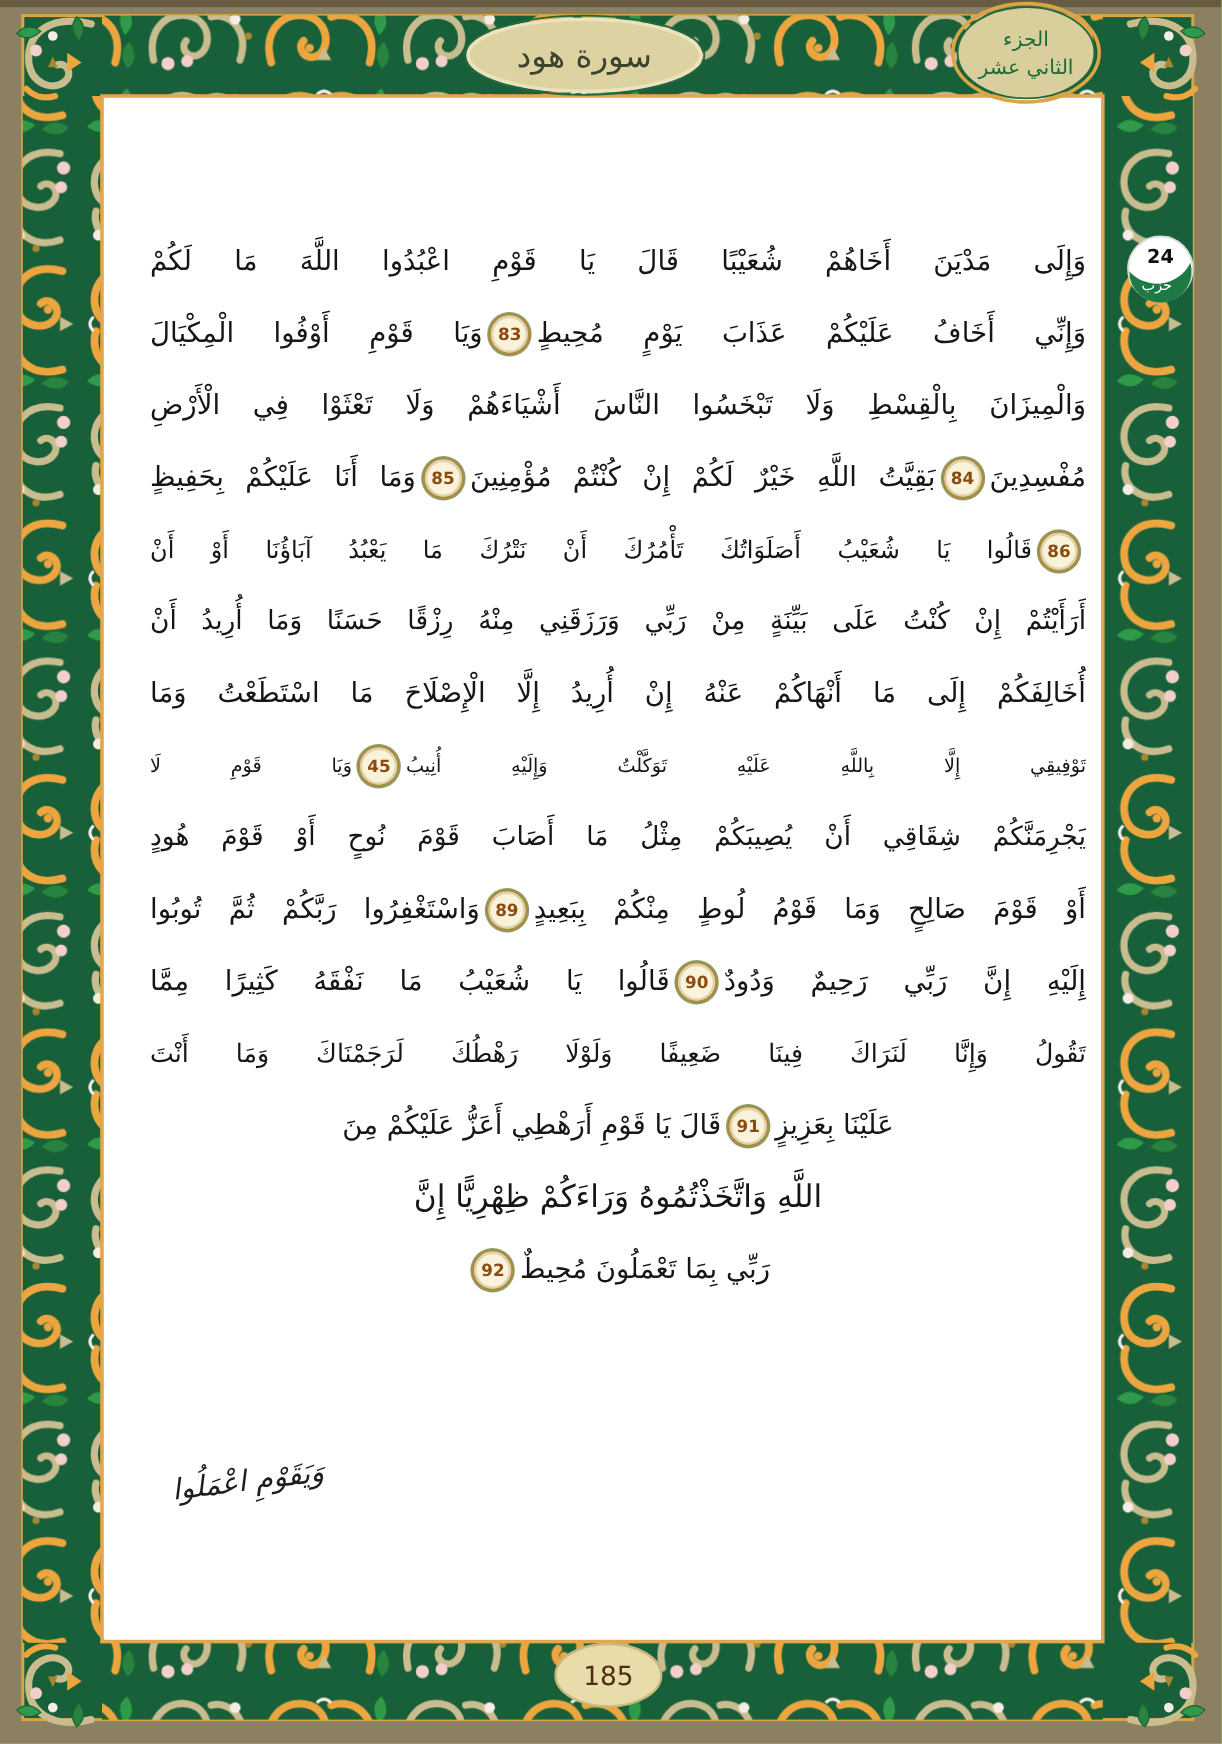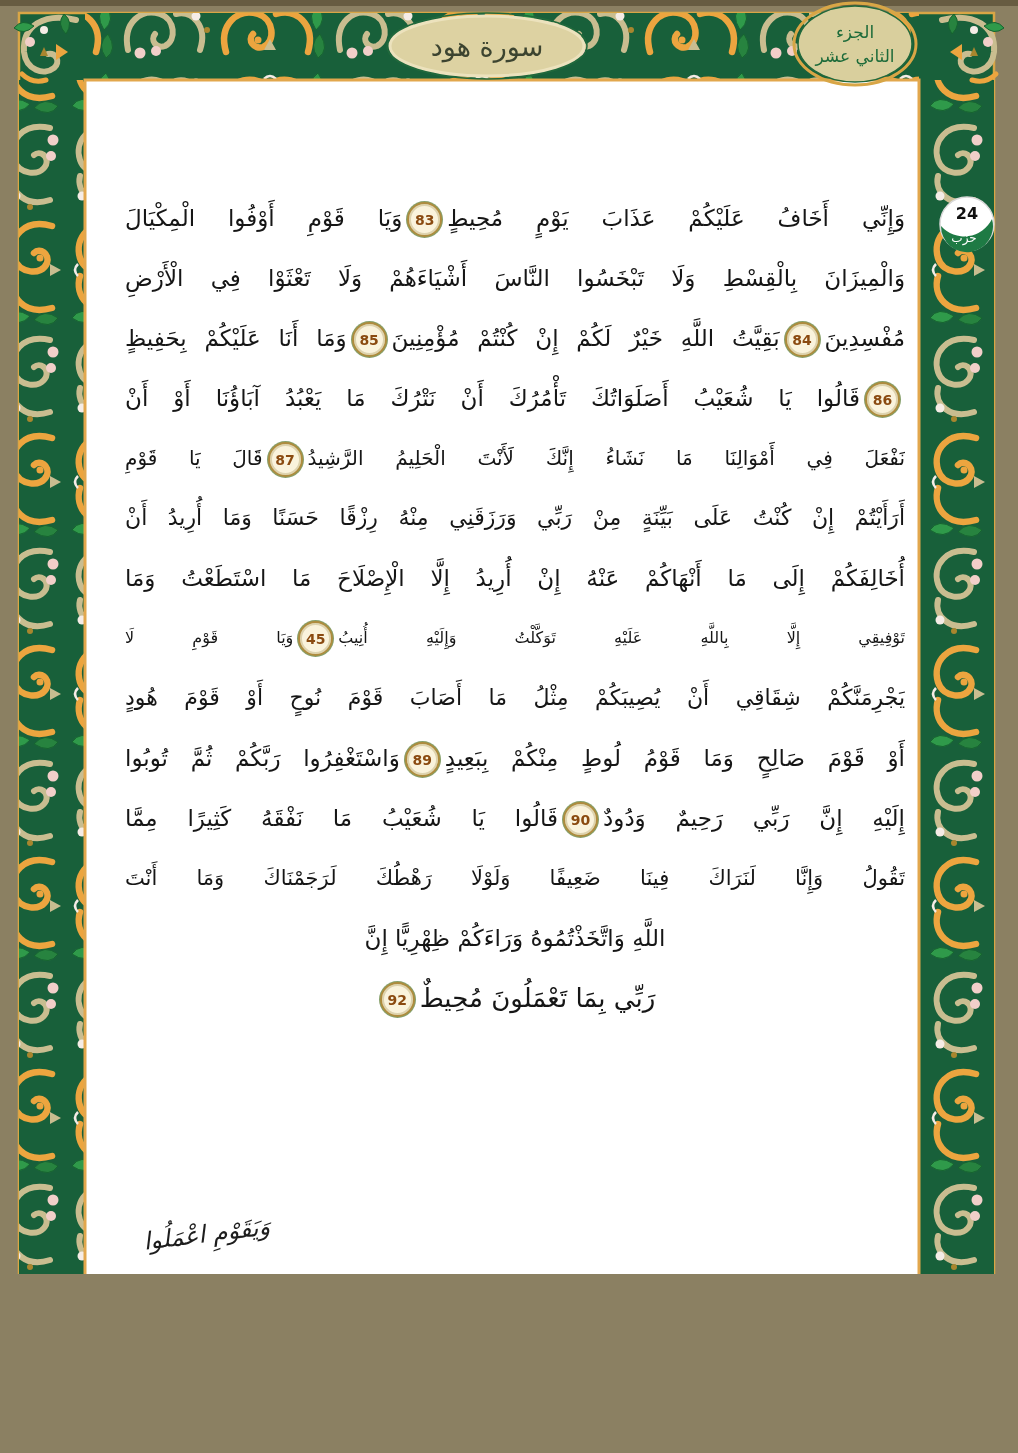--- a/index.html
+++ b/index.html
@@ -1,16 +1,16 @@
 <!DOCTYPE html>
 <html lang="ar"><head>
 <meta charset="utf-8">
 <style>
   html,body{margin:0;padding:0;background:#8b8062;}
-  .page{position:relative;width:1018px;height:1274px;overflow:hidden;
+  .page{position:relative;width:1018px;height:1453px;overflow:hidden;
         font-family:"DejaVu Sans",sans-serif;background:#84cc16;}
   svg.frame{position:absolute;left:0;top:0;width:1018px;height:1453px;display:block;}
   svg text{font-family:"DejaVu Sans",sans-serif;}
 
   .content{position:absolute;left:85px;top:80px;width:834px;height:1288px;z-index:2;}
   #quran-lines{position:absolute;top:108px;left:40px;right:14px;direction:rtl;overflow:hidden;}
   .qline{height:60px;line-height:60px;white-space:nowrap;font-size:23px;color:#161616;
          text-align:justify;text-align-last:justify;text-justify:inter-word;overflow:hidden;}
   .qline.center{text-align:center;text-align-last:center;}
   .qline:nth-child(5){font-size:20px;}
@@ -115,31 +115,32 @@
     </g>
 
     <g>
       <ellipse cx="507" cy="1396" rx="44" ry="26" fill="#e9dcab" stroke="#c9b97f" stroke-width="2"></ellipse>
       <text x="507" y="1404" text-anchor="middle" font-size="22" fill="#4c2e10">185</text>
     </g>
   </svg>
 
   <div class="content">
     <div id="quran-lines" dir="rtl">
+        <div class="qline full"><span>وَإِلَى مَدْيَنَ أَخَاهُمْ شُعَيْبًا قَالَ يَا قَوْمِ اعْبُدُوا اللَّهَ مَا لَكُمْ</span></div>
         <div class="qline full"><span>وَإِنِّي أَخَافُ عَلَيْكُمْ عَذَابَ يَوْمٍ مُحِيطٍ</span><span class="vbadge">83</span><span>وَيَا قَوْمِ أَوْفُوا الْمِكْيَالَ</span></div>
         <div class="qline full"><span>وَالْمِيزَانَ بِالْقِسْطِ وَلَا تَبْخَسُوا النَّاسَ أَشْيَاءَهُمْ وَلَا تَعْثَوْا فِي الْأَرْضِ</span></div>
         <div class="qline full"><span>مُفْسِدِينَ</span><span class="vbadge">84</span><span>بَقِيَّتُ اللَّهِ خَيْرٌ لَكُمْ إِنْ كُنْتُمْ مُؤْمِنِينَ</span><span class="vbadge">85</span><span>وَمَا أَنَا عَلَيْكُمْ بِحَفِيظٍ</span></div>
         <div class="qline full"><span class="vbadge">86</span><span>قَالُوا يَا شُعَيْبُ أَصَلَوَاتُكَ تَأْمُرُكَ أَنْ نَتْرُكَ مَا يَعْبُدُ آبَاؤُنَا أَوْ أَنْ</span></div>
-        <div class="qline full"><span>نَفْعَلَ فِي أَمْوَالِنَا مَا نَشَاءُ إِنَّكَ لَأَنْتَ الْحَلِيمُ الرَّشِيدُ</span><span class="vbadge">87</span><span>قَالَ يَا قَوْمِ</span></div>
         <div class="qline full"><span>أَرَأَيْتُمْ إِنْ كُنْتُ عَلَى بَيِّنَةٍ مِنْ رَبِّي وَرَزَقَنِي مِنْهُ رِزْقًا حَسَنًا وَمَا أُرِيدُ أَنْ</span></div>
         <div class="qline full"><span>أُخَالِفَكُمْ إِلَى مَا أَنْهَاكُمْ عَنْهُ إِنْ أُرِيدُ إِلَّا الْإِصْلَاحَ مَا اسْتَطَعْتُ وَمَا</span></div>
         <div class="qline full"><span>تَوْفِيقِي إِلَّا بِاللَّهِ عَلَيْهِ تَوَكَّلْتُ وَإِلَيْهِ أُنِيبُ</span><span class="vbadge">45</span><span>وَيَا قَوْمِ لَا</span></div>
         <div class="qline full"><span>يَجْرِمَنَّكُمْ شِقَاقِي أَنْ يُصِيبَكُمْ مِثْلُ مَا أَصَابَ قَوْمَ نُوحٍ أَوْ قَوْمَ هُودٍ</span></div>
         <div class="qline full"><span>أَوْ قَوْمَ صَالِحٍ وَمَا قَوْمُ لُوطٍ مِنْكُمْ بِبَعِيدٍ</span><span class="vbadge">89</span><span>وَاسْتَغْفِرُوا رَبَّكُمْ ثُمَّ تُوبُوا</span></div>
         <div class="qline full"><span>إِلَيْهِ إِنَّ رَبِّي رَحِيمٌ وَدُودٌ</span><span class="vbadge">90</span><span>قَالُوا يَا شُعَيْبُ مَا نَفْقَهُ كَثِيرًا مِمَّا</span></div>
         <div class="qline full"><span>تَقُولُ وَإِنَّا لَنَرَاكَ فِينَا ضَعِيفًا وَلَوْلَا رَهْطُكَ لَرَجَمْنَاكَ وَمَا أَنْتَ</span></div>
+        <div class="qline center"><span>عَلَيْنَا بِعَزِيزٍ</span><span class="vbadge">91</span><span>قَالَ يَا قَوْمِ أَرَهْطِي أَعَزُّ عَلَيْكُمْ مِنَ</span></div>
         <div class="qline center"><span>اللَّهِ وَاتَّخَذْتُمُوهُ وَرَاءَكُمْ ظِهْرِيًّا إِنَّ</span></div>
         <div class="qline center"><span>رَبِّي بِمَا تَعْمَلُونَ مُحِيطٌ</span><span class="vbadge">92</span></div>
       </div>
     <div class="catchword" dir="rtl">وَيَقَوْمِ اعْمَلُوا</div>
   </div>
 
 </div>
 
 </body></html>

